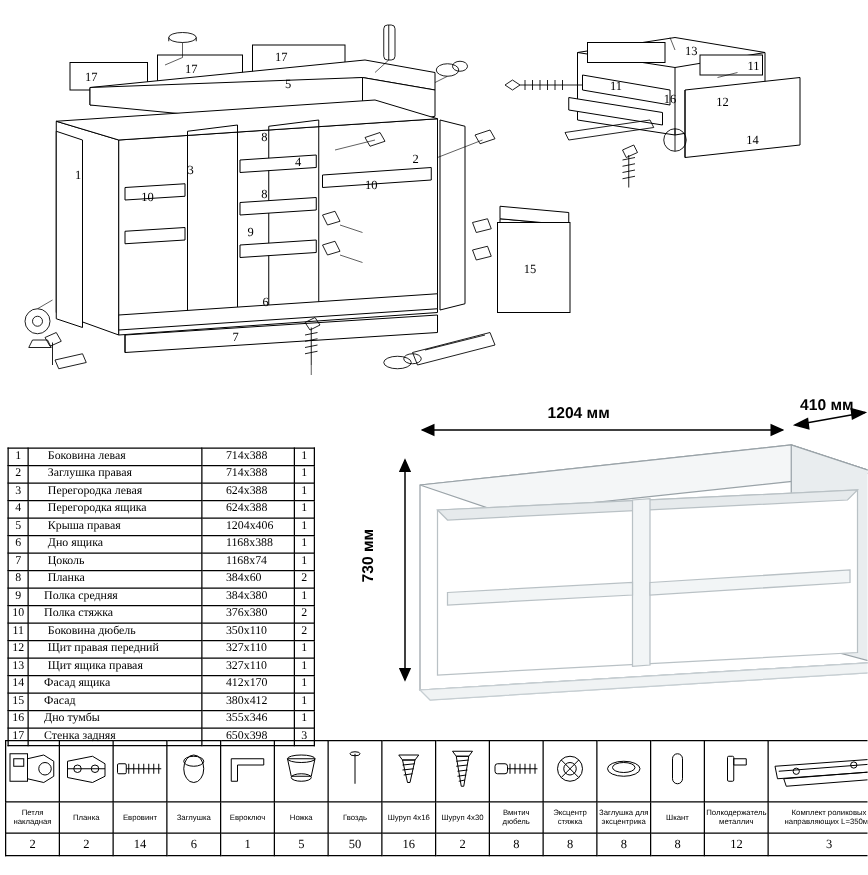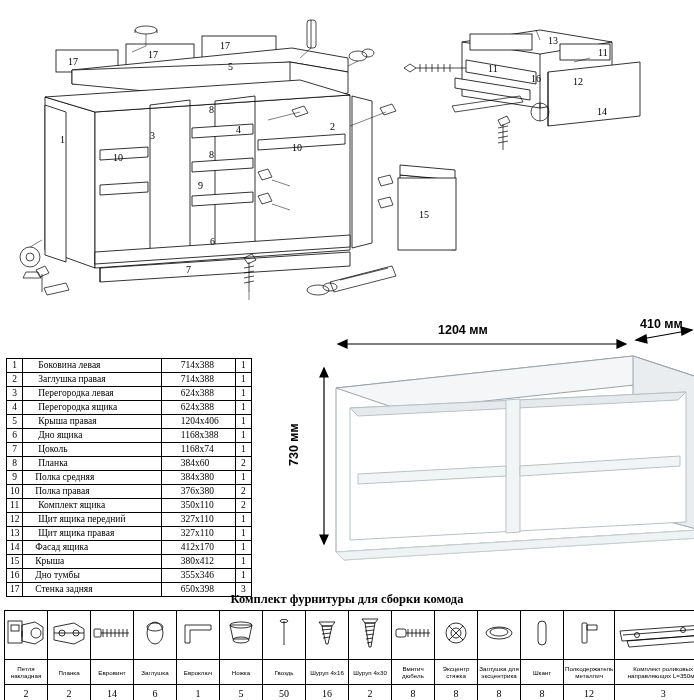--- a/index.html
+++ b/index.html
@@ -237,51 +237,51 @@
             <td class="c-qty">2</td>
           </tr>
           <tr>
             <td class="c-idx">9</td>
             <td class="c-name ind">Полка средняя</td>
             <td class="c-size">384x380</td>
             <td class="c-qty">1</td>
           </tr>
           <tr>
             <td class="c-idx">10</td>
-            <td class="c-name ind">Полка правая</td>
+            <td class="c-name ind">Полка стяжка</td>
             <td class="c-size">376x380</td>
             <td class="c-qty">2</td>
           </tr>
           <tr>
             <td class="c-idx">11</td>
-            <td class="c-name">Комплект ящика</td>
+            <td class="c-name">Боковина дюбель</td>
             <td class="c-size">350x110</td>
             <td class="c-qty">2</td>
           </tr>
           <tr>
             <td class="c-idx">12</td>
-            <td class="c-name">Щит ящика передний</td>
+            <td class="c-name">Щит правая передний</td>
             <td class="c-size">327x110</td>
             <td class="c-qty">1</td>
           </tr>
           <tr>
             <td class="c-idx">13</td>
             <td class="c-name">Щит ящика правая</td>
             <td class="c-size">327x110</td>
             <td class="c-qty">1</td>
           </tr>
           <tr>
             <td class="c-idx">14</td>
             <td class="c-name ind">Фасад ящика</td>
             <td class="c-size">412x170</td>
             <td class="c-qty">1</td>
           </tr>
           <tr>
             <td class="c-idx">15</td>
-            <td class="c-name ind">Крыша</td>
+            <td class="c-name ind">Фасад</td>
             <td class="c-size">380x412</td>
             <td class="c-qty">1</td>
           </tr>
           <tr>
             <td class="c-idx">16</td>
             <td class="c-name ind">Дно тумбы</td>
             <td class="c-size">355x346</td>
             <td class="c-qty">1</td>
           </tr>
           <tr>
@@ -333,21 +333,20 @@
         <polygon points="48,236 412,214 412,222 56,244" fill="#f0f3f4"></polygon>
       </g>
 
       <text class="dimlabel" x="150" y="18">1204 мм</text>
       <text class="dimlabel" x="352" y="12">410 мм</text>
       <text class="dimlabel" x="10" y="150" transform="rotate(-90 10 150)">730 мм</text>
     </svg>
   </div>
 
   <div class="abs" id="kit">
-    <div class="kit-title">Комплект фурнитуры для сборки комода</div>
     <table class="kit">
       <tbody>
         <tr id="kit-pics">
             <td class="pic"><svg width="42" height="40">
                 <g stroke="#000" stroke-width="0.8" fill="none">
                   <rect x="3" y="8" width="14" height="22"></rect>
                   <rect x="6" y="12" width="8" height="6"></rect>
                   <path d="M17,12 L30,9 L38,14 L38,26 L30,31 L17,28 Z"></path>
                   <circle cx="31" cy="20" r="5"></circle>
                   <line x1="17" y1="18" x2="17" y2="24"></line>

